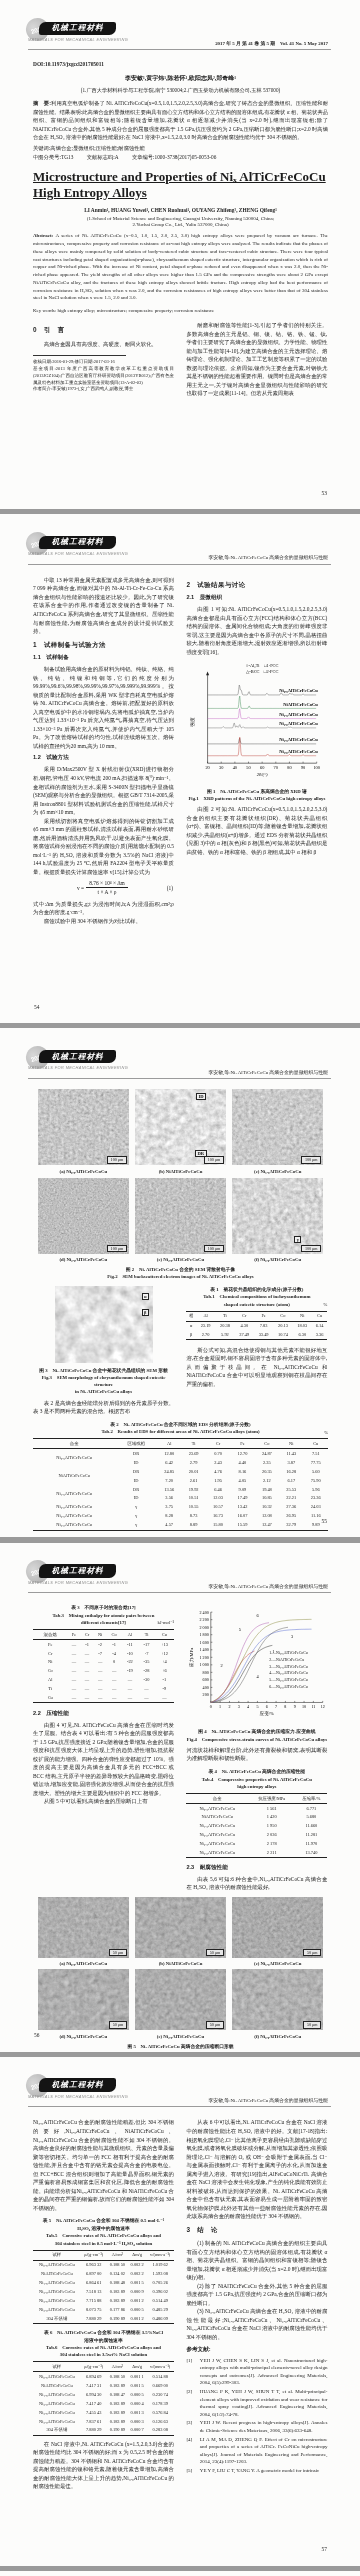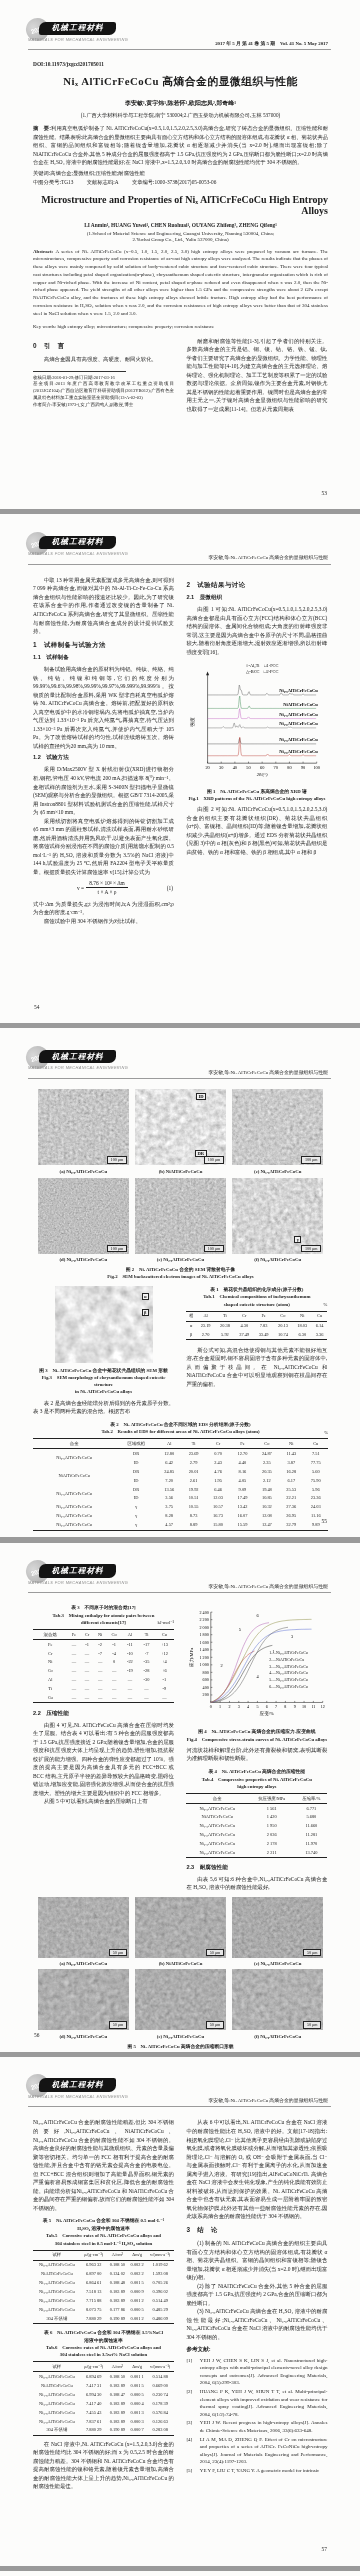--- a/index.html
+++ b/index.html
@@ -22,21 +22,21 @@
   .hrule { position:absolute; left:-5.2px; right:-3.1px; bottom:5.2px; border-bottom:0.8px solid #9b9b9b; }
   
   .doi { font-size:5.4px; font-weight:bold; margin:1px 0 7.2px 0; }
   .title-cn { text-align:center; font-size:10.8px; font-weight:bold; letter-spacing:0.5px; margin:8.2px 0 10.3px 0; }
   .authors-cn { text-align:center; font-size:6px; font-weight:bold; margin-bottom:4.1px; }
   .affil { text-align:center; font-size:5.2px; margin-bottom:2.1px; }
   .abs { font-size:5.3px; line-height:1.6; text-align:justify; margin-top:5.2px; }
   .abs b { font-weight:bold; }
   .kline { font-size:5.3px; margin-top:3.1px; }
   .clcline { font-size:5.3px; margin-top:2.1px; display:flex; gap:13.4px; }
-  .title-en { text-align:right; font-size:10px; font-weight:bold; margin:8.2px 0 6.2px 0; }
+  .title-en { text-align:left; font-size:13px; font-weight:bold; margin:8.2px 0 6.2px 0;text-decoration:underline; }
   .authors-en { text-align:center; font-size:5.4px; font-weight:bold; margin-bottom:3.1px; }
   .affil-en { text-align:center; font-size:5px; margin-bottom:1px; }
   .abs-en { font-size:5px; line-height:1.55; text-align:justify; margin-top:5.2px; }
   .cols { display:flex; gap:12.4px; margin-top:6.2px; }
   .col { width:141px; }
   .p { font-size:5.4px; line-height:1.58; text-align:justify; text-indent:2em; }
   .pn { text-indent:0; }
   .h-sec { font-size:6.4px; font-weight:bold; font-family:"Liberation Sans",sans-serif; margin:5.2px 0 4.1px 0; letter-spacing:0.5px; }
   .h-sub { font-size:5.6px; font-weight:bold; font-family:"Liberation Sans",sans-serif; margin:4.1px 0 3.1px 0; }
   .footrule { border-top:0.6px solid #333; width:93px; margin:7.2px 0 3.1px 0; }
@@ -82,21 +82,20 @@
   <div class="jhead">
     <div class="jlogo">
       <div class="ycircle">2017</div>
       <div class="jbox">机械工程材料</div>
       <div class="jsub">MATERIALS FOR MECHANICAL ENGINEERING</div>
     </div>
     <div class="hright bold">2017 年 5 月 第 41 卷 第 5 期　Vol. 41 No. 5 May 2017</div>
     <div class="hrule"></div>
   </div>
   <div class="doi">DOI:10.11973/jxgccl201705011</div>
-  <div class="title-cn">Niₓ AlTiCrFeCoCu 高熵合金的显微组织与性能</div>
   <div class="authors-cn">李安敏¹,黄宇炜¹,陈若怀¹,欧阳志凤²,郑奇峰¹</div>
   <div class="affil">(1.广西大学材料科学与工程学院,南宁 530004;2.广西玉柴动力机械有限公司,玉林 537000)</div>
   <div class="abs"><b>摘　要:</b><span>利用真空电弧炉制备了 Niₓ AlTiCrFeCoCu(x=0.5,1.0,1.5,2.0,2.5,3.0)高熵合金,研究了铸态合金的显微组织、压缩性能和耐腐蚀性能。结果表明:此高熵合金的显微组织主要由具有面心立方结构和体心立方结构的固溶体组成,有花瓣状 α 相、菊花状共晶组织、富铜的晶间组织和富镍相等;随着镍含量增加,花瓣状 α 相逐渐减少并消失(当 x=2.0 时),继而出现富镍相;除了 NiAlTiCrFeCoCu 合金外,其他 5 种成分合金的屈服强度都高于 1.5 GPa,抗压强度约为 2 GPa,压缩断口都为脆性断口;x=2.0 时高熵合金在 H₂SO₄ 溶液中的耐腐蚀性能最好;在 NaCl 溶液中,x=1.5,2.0,3.0 时高熵合金的耐腐蚀性能均优于 304 不锈钢的。</span></div>
   <div class="kline">关键词:高熵合金;显微组织;压缩性能;耐腐蚀性能</div>
   <div class="clcline">
     <span>中图分类号:TG13</span>
     <span>文献标志码:A</span>
     <span>文章编号:1000-3738(2017)05-0053-06</span>
   </div>
   <div class="title-en">Microstructure and Properties of Niₓ AlTiCrFeCoCu High Entropy Alloys</div>

